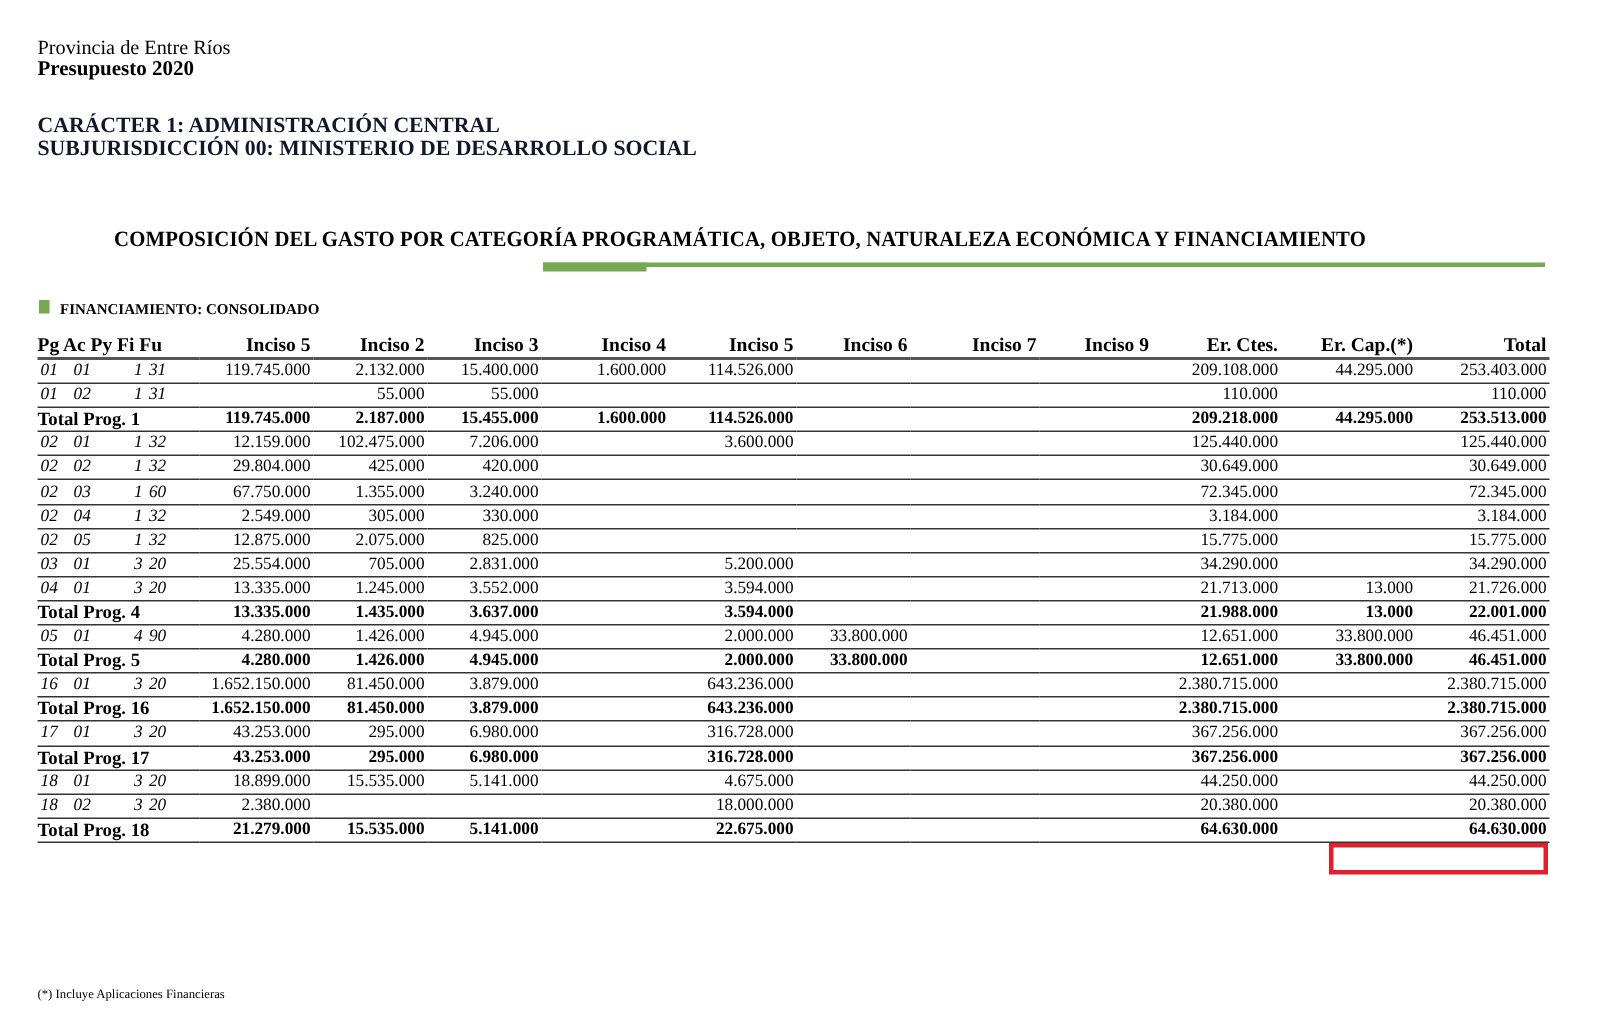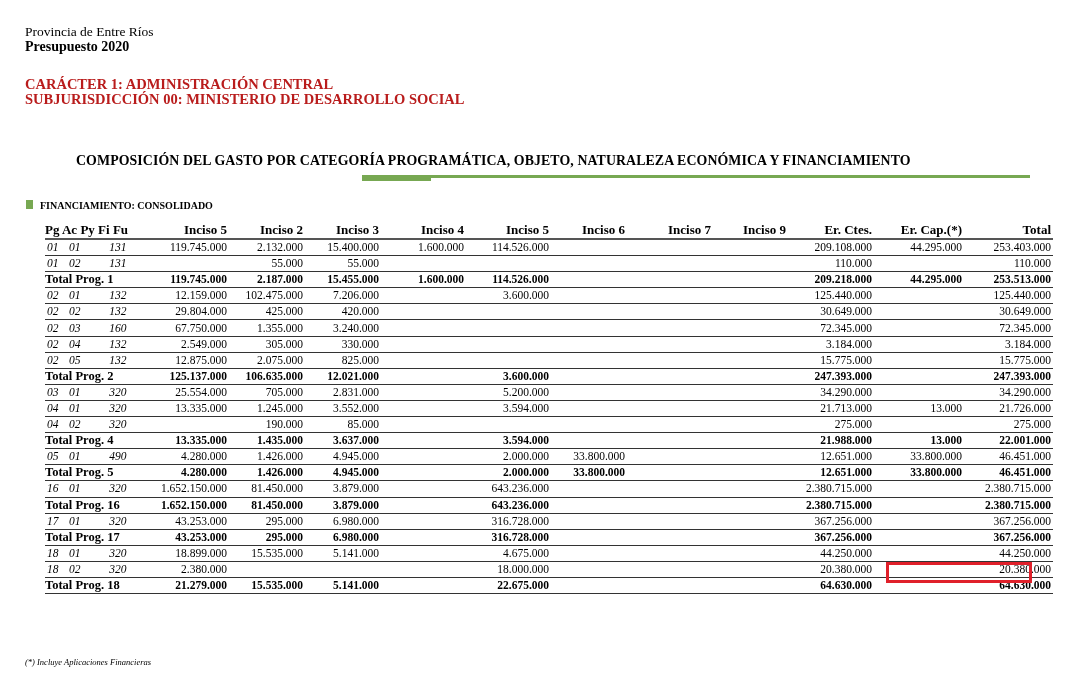--- a/index.html
+++ b/index.html
@@ -1,46 +1,46 @@
 <!DOCTYPE html>
 <html><head>
 <meta charset="utf-8">
 <style>
   html, body { margin: 0; padding: 0; background: #ffffff; }
   body { width: 1068px; height: 684px; position: relative; overflow: hidden;
          font-family: "Liberation Serif", "DejaVu Serif", serif; color: #000; }
   .hdr1 { position: absolute; left: 25px; top: 24px; font-size: 13.5px; line-height: 15px; }
   .hdr2 { position: absolute; left: 25px; top: 39px; font-size: 14px; font-weight: bold; line-height: 15px; }
-  .green-block { position: absolute; left: 25px; top: 77px; color: #b91c1c; font-weight: bold;
+  .green-block { position: absolute; left: 25px; top: 77px; color: #0f172a; font-weight: bold;
                  font-size: 14.5px; line-height: 15px; }
   .green-block div { white-space: nowrap; }
   .main-title { position: absolute; left: 76px; top: 152px; font-size: 14.5px; font-weight: bold;
                 white-space: nowrap; letter-spacing: 0.1px; transform: scaleX(0.955); transform-origin: left top; }
   .title-line-thin { position: absolute; left: 362px; top: 175px; width: 668px; height: 3px; background: #77a852; }
   .title-line-thick { position: absolute; left: 362px; top: 175px; width: 69px; height: 6px; background: #77a852; }
   .fin-title { position: absolute; left: 26px; top: 200px; font-size: 10px; font-weight: bold; white-space: nowrap; text-align: right; }
   .fin-square { display: inline-block; width: 7px; height: 9px; background: #77a852; margin-right: 7px; vertical-align: 0px; }
   table.budget { position: absolute; left: 25px; top: 222px; width: 1008px; border-collapse: collapse;
-                 font-size: 11.5px; table-layout: fixed; margin-left: 20px; }
+                 font-size: 11.5px; table-layout: fixed; }
   table.budget th { font-size: 13px; font-weight: bold; text-align: right; padding: 0 2px 0 0; height: 16px;
                     border-bottom: 2px solid #555; white-space: nowrap; }
   table.budget th.code { text-align: left; padding-left: 0; }
   table.budget td { height: 15.1px; padding: 0 2px 0 0; text-align: right; white-space: nowrap;
                     border-bottom: 1.5px solid #333; line-height: 15px; }
   table.budget td.code { text-align: left; padding-left: 2px; }
   table.budget tr.total td { font-weight: bold; }
   table.budget tr.total td.code { font-size: 12.5px; padding-left: 0; }
   .codes span { display: inline-block; font-style: italic; }
   .c-pg { width: 22px; }
   .c-ac { width: 26px; }
   .c-fi { width: 20px; text-align: right; }
-  .c-fu { width: 20px; text-align: left; }
+  .c-fu { width: 20px; text-align: center; }
   .highlight-box { position: absolute; left: 886px; top: 562px; width: 140px; height: 15px;
                    border: 3px solid #e0202a; pointer-events: none; }
-  .footnote { position: absolute; left: 25px; top: 657px; font-size: 8.5px; white-space: nowrap; font-style: italic; }
+  .footnote { position: absolute; left: 25px; top: 657px; font-size: 8.5px; white-space: nowrap; }
 </style>
 </head>
 <body>
 
 <div class="hdr1">Provincia de Entre Ríos</div>
 <div class="hdr2">Presupuesto 2020</div>
 
 <div class="green-block">
   <div>CARÁCTER 1: ADMINISTRACIÓN CENTRAL</div>
   <div>SUBJURISDICCIÓN 00: MINISTERIO DE DESARROLLO SOCIAL</div>
@@ -191,34 +191,20 @@
         <td>825.000</td>
         <td></td>
         <td></td>
         <td></td>
         <td></td>
         <td></td>
         <td>15.775.000</td>
         <td></td>
         <td>15.775.000</td>
       </tr>
-      <tr class="total">
-        <td class="code">Total Prog. 2</td>
-        <td>125.137.000</td>
-        <td>106.635.000</td>
-        <td>12.021.000</td>
-        <td></td>
-        <td>3.600.000</td>
-        <td></td>
-        <td></td>
-        <td></td>
-        <td>247.393.000</td>
-        <td></td>
-        <td>247.393.000</td>
-      </tr>
       <tr class="detail">
         <td class="code codes"><span class="c-pg">03</span><span class="c-ac">01</span><span class="c-fi">3</span><span class="c-fu">20</span></td>
         <td>25.554.000</td>
         <td>705.000</td>
         <td>2.831.000</td>
         <td></td>
         <td>5.200.000</td>
         <td></td>
         <td></td>
         <td></td>
@@ -233,34 +219,20 @@
         <td>3.552.000</td>
         <td></td>
         <td>3.594.000</td>
         <td></td>
         <td></td>
         <td></td>
         <td>21.713.000</td>
         <td>13.000</td>
         <td>21.726.000</td>
       </tr>
-      <tr class="detail">
-        <td class="code codes"><span class="c-pg">04</span><span class="c-ac">02</span><span class="c-fi">3</span><span class="c-fu">20</span></td>
-        <td></td>
-        <td>190.000</td>
-        <td>85.000</td>
-        <td></td>
-        <td></td>
-        <td></td>
-        <td></td>
-        <td></td>
-        <td>275.000</td>
-        <td></td>
-        <td>275.000</td>
-      </tr>
       <tr class="total">
         <td class="code">Total Prog. 4</td>
         <td>13.335.000</td>
         <td>1.435.000</td>
         <td>3.637.000</td>
         <td></td>
         <td>3.594.000</td>
         <td></td>
         <td></td>
         <td></td>

